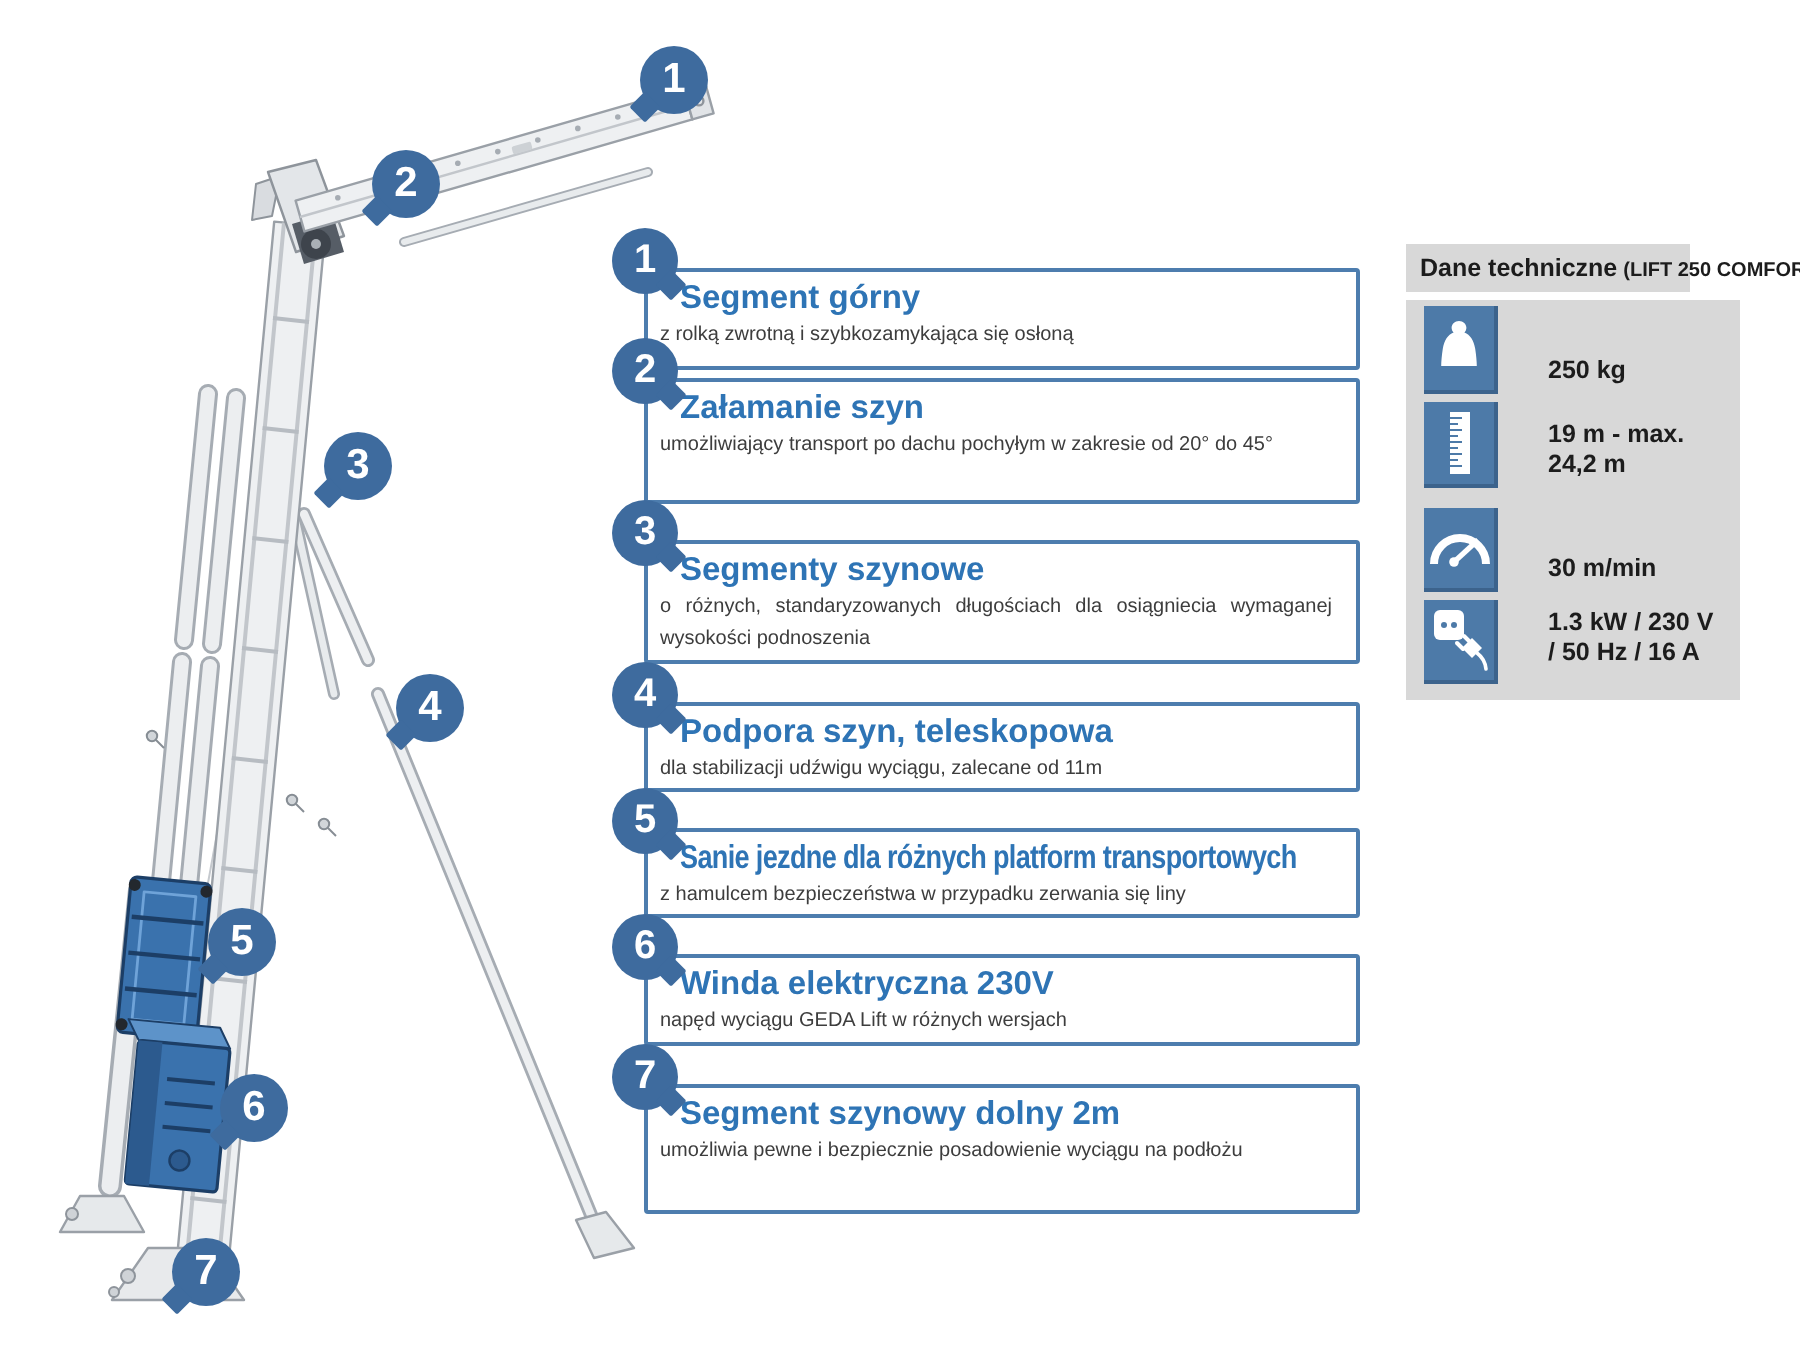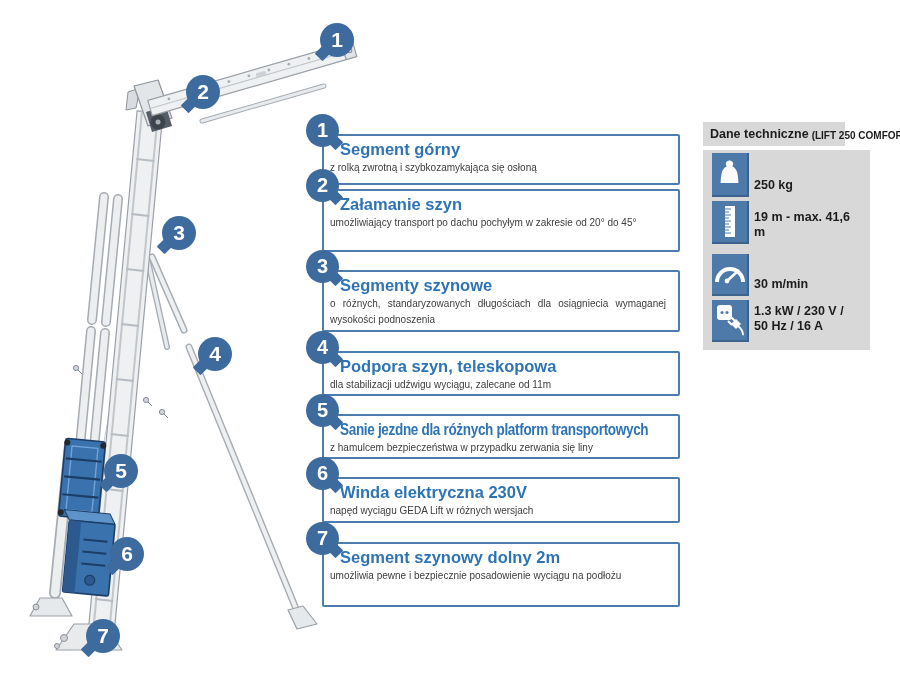--- a/index.html
+++ b/index.html
@@ -32,21 +32,21 @@
   .tech-header{background:#d8d8d8;height:24px;display:flex;align-items:center;padding:0 7px;
                color:#1c1c1c;white-space:nowrap;}
   .tech-title{font-weight:bold;font-size:12.5px;}
   .tech-subtitle{font-weight:bold;font-size:10px;margin-left:3px;padding-top:2px;}
   .tech-body{background:#d8d8d8;margin-top:4px;padding:3px 7px 8px 9px;box-sizing:border-box;width:167px;}
   .spec-row{display:flex;align-items:flex-end;}
   .spec-row.center{align-items:center;}
   .spec-icon{width:37px;flex:0 0 37px;background:#4d7aa8;border-right:2px solid #3c638c;
              border-bottom:2px solid #3c638c;box-sizing:border-box;}
   .spec-icon svg{display:block;}
-  .spec-value{margin-left:5px;font-weight:bold;font-size:12.5px;line-height:15px;color:#1c1c1c;
+  .spec-value{margin-left:25px;font-weight:bold;font-size:12.5px;line-height:15px;color:#1c1c1c;
               padding-bottom:4px;width:100px;}
   .mt4{margin-top:4px;} .mt10{margin-top:10px;align-items:flex-end;}
 </style>
 </head>
 <body>
 
 <div class="page">
 
   <svg class="diagram-art" width="360" height="675" viewBox="0 0 360 675" aria-hidden="true">
     <g stroke-linejoin="round">
@@ -262,21 +262,21 @@
               <line x1="13" y1="14" x2="19" y2="14"></line>
                 <line x1="13" y1="17" x2="17" y2="17"></line>
               <line x1="13" y1="20" x2="19" y2="20"></line>
                 <line x1="13" y1="23" x2="17" y2="23"></line>
               <line x1="13" y1="26" x2="19" y2="26"></line>
                 <line x1="13" y1="29" x2="17" y2="29"></line>
               <line x1="13" y1="32" x2="19" y2="32"></line>
             </g>
           </svg>
         </div>
-        <div class="spec-value">19 m - max. 41,6 m</div>
+        <div class="spec-value">19 m - max. 24,2 m</div>
       </div>
 
       <div class="spec-row mt10">
         <div class="spec-icon">
           <svg width="35" height="40" viewBox="0 0 35 40">
             <path d="M5 28 A 13 13 0 1 1 31 28" fill="none" stroke="#ffffff" stroke-width="4"></path>
             <line x1="15" y1="27" x2="27" y2="16" stroke="#ffffff" stroke-width="2.6"></line>
             <circle cx="15" cy="27" r="2.4" fill="#ffffff"></circle>
           </svg>
         </div>

